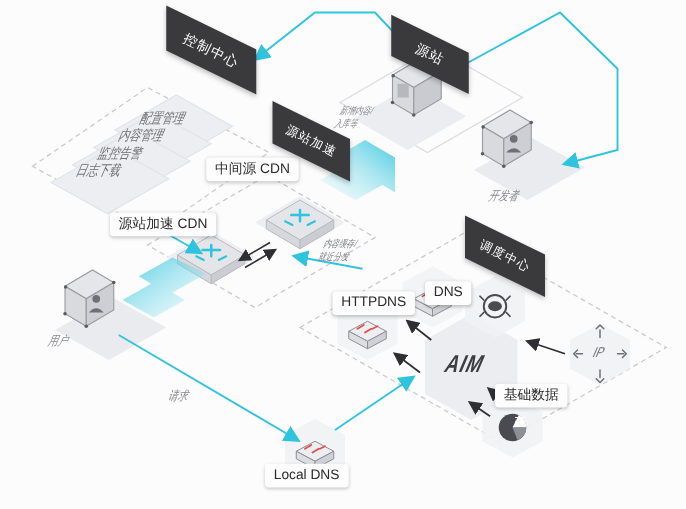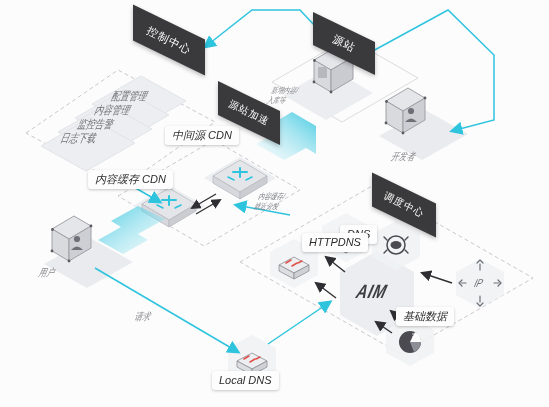--- a/index.html
+++ b/index.html
@@ -16,21 +16,20 @@
     position:absolute;
     background:#fdfdfd;
     color:#2b2b2b;
     font-size:11px;
     line-height:13px;
     padding:3px 7px;
     border-radius:3px;
     white-space:nowrap;
     box-shadow:0 1px 3px rgba(0,0,0,.22);
     z-index:40;
-    font-style:italic;
   }
   
   .banner{
     position:absolute;
     background:#3a3a3c;
     color:#ffffff;
     font-size:11px;
     letter-spacing:1px;
     white-space:nowrap;
     z-index:45;
@@ -293,28 +292,28 @@
   </div>
   <div class="isotext dark" style="left:59px;top:132px;font-size:10px;transform:skewY(-29deg) rotate(29deg);">
     <span>日志下载</span>
   </div>
 
   <div class="pill" style="left:165px;top:126px;">
     <span>中间源 CDN</span>
   </div>
 
   <div class="pill" style="left:88px;top:170px;">
-    <span>内容缓存 CDN</span>
+    <span>源站加速 CDN</span>
   </div>
 
   <div class="pill" style="left:340px;top:225px;">
     <span>DNS</span>
   </div>
 
-  <div class="pill" style="left:266px;top:233px;margin-left:36px;">
+  <div class="pill" style="left:266px;top:233px;">
     <span>HTTPDNS</span>
   </div>
 
   <div class="pill" style="left:396px;top:307px;">
     <span>基础数据</span>
   </div>
 
   <div class="pill" style="left:212px;top:371px;">
     <span>Local DNS</span>
   </div>

